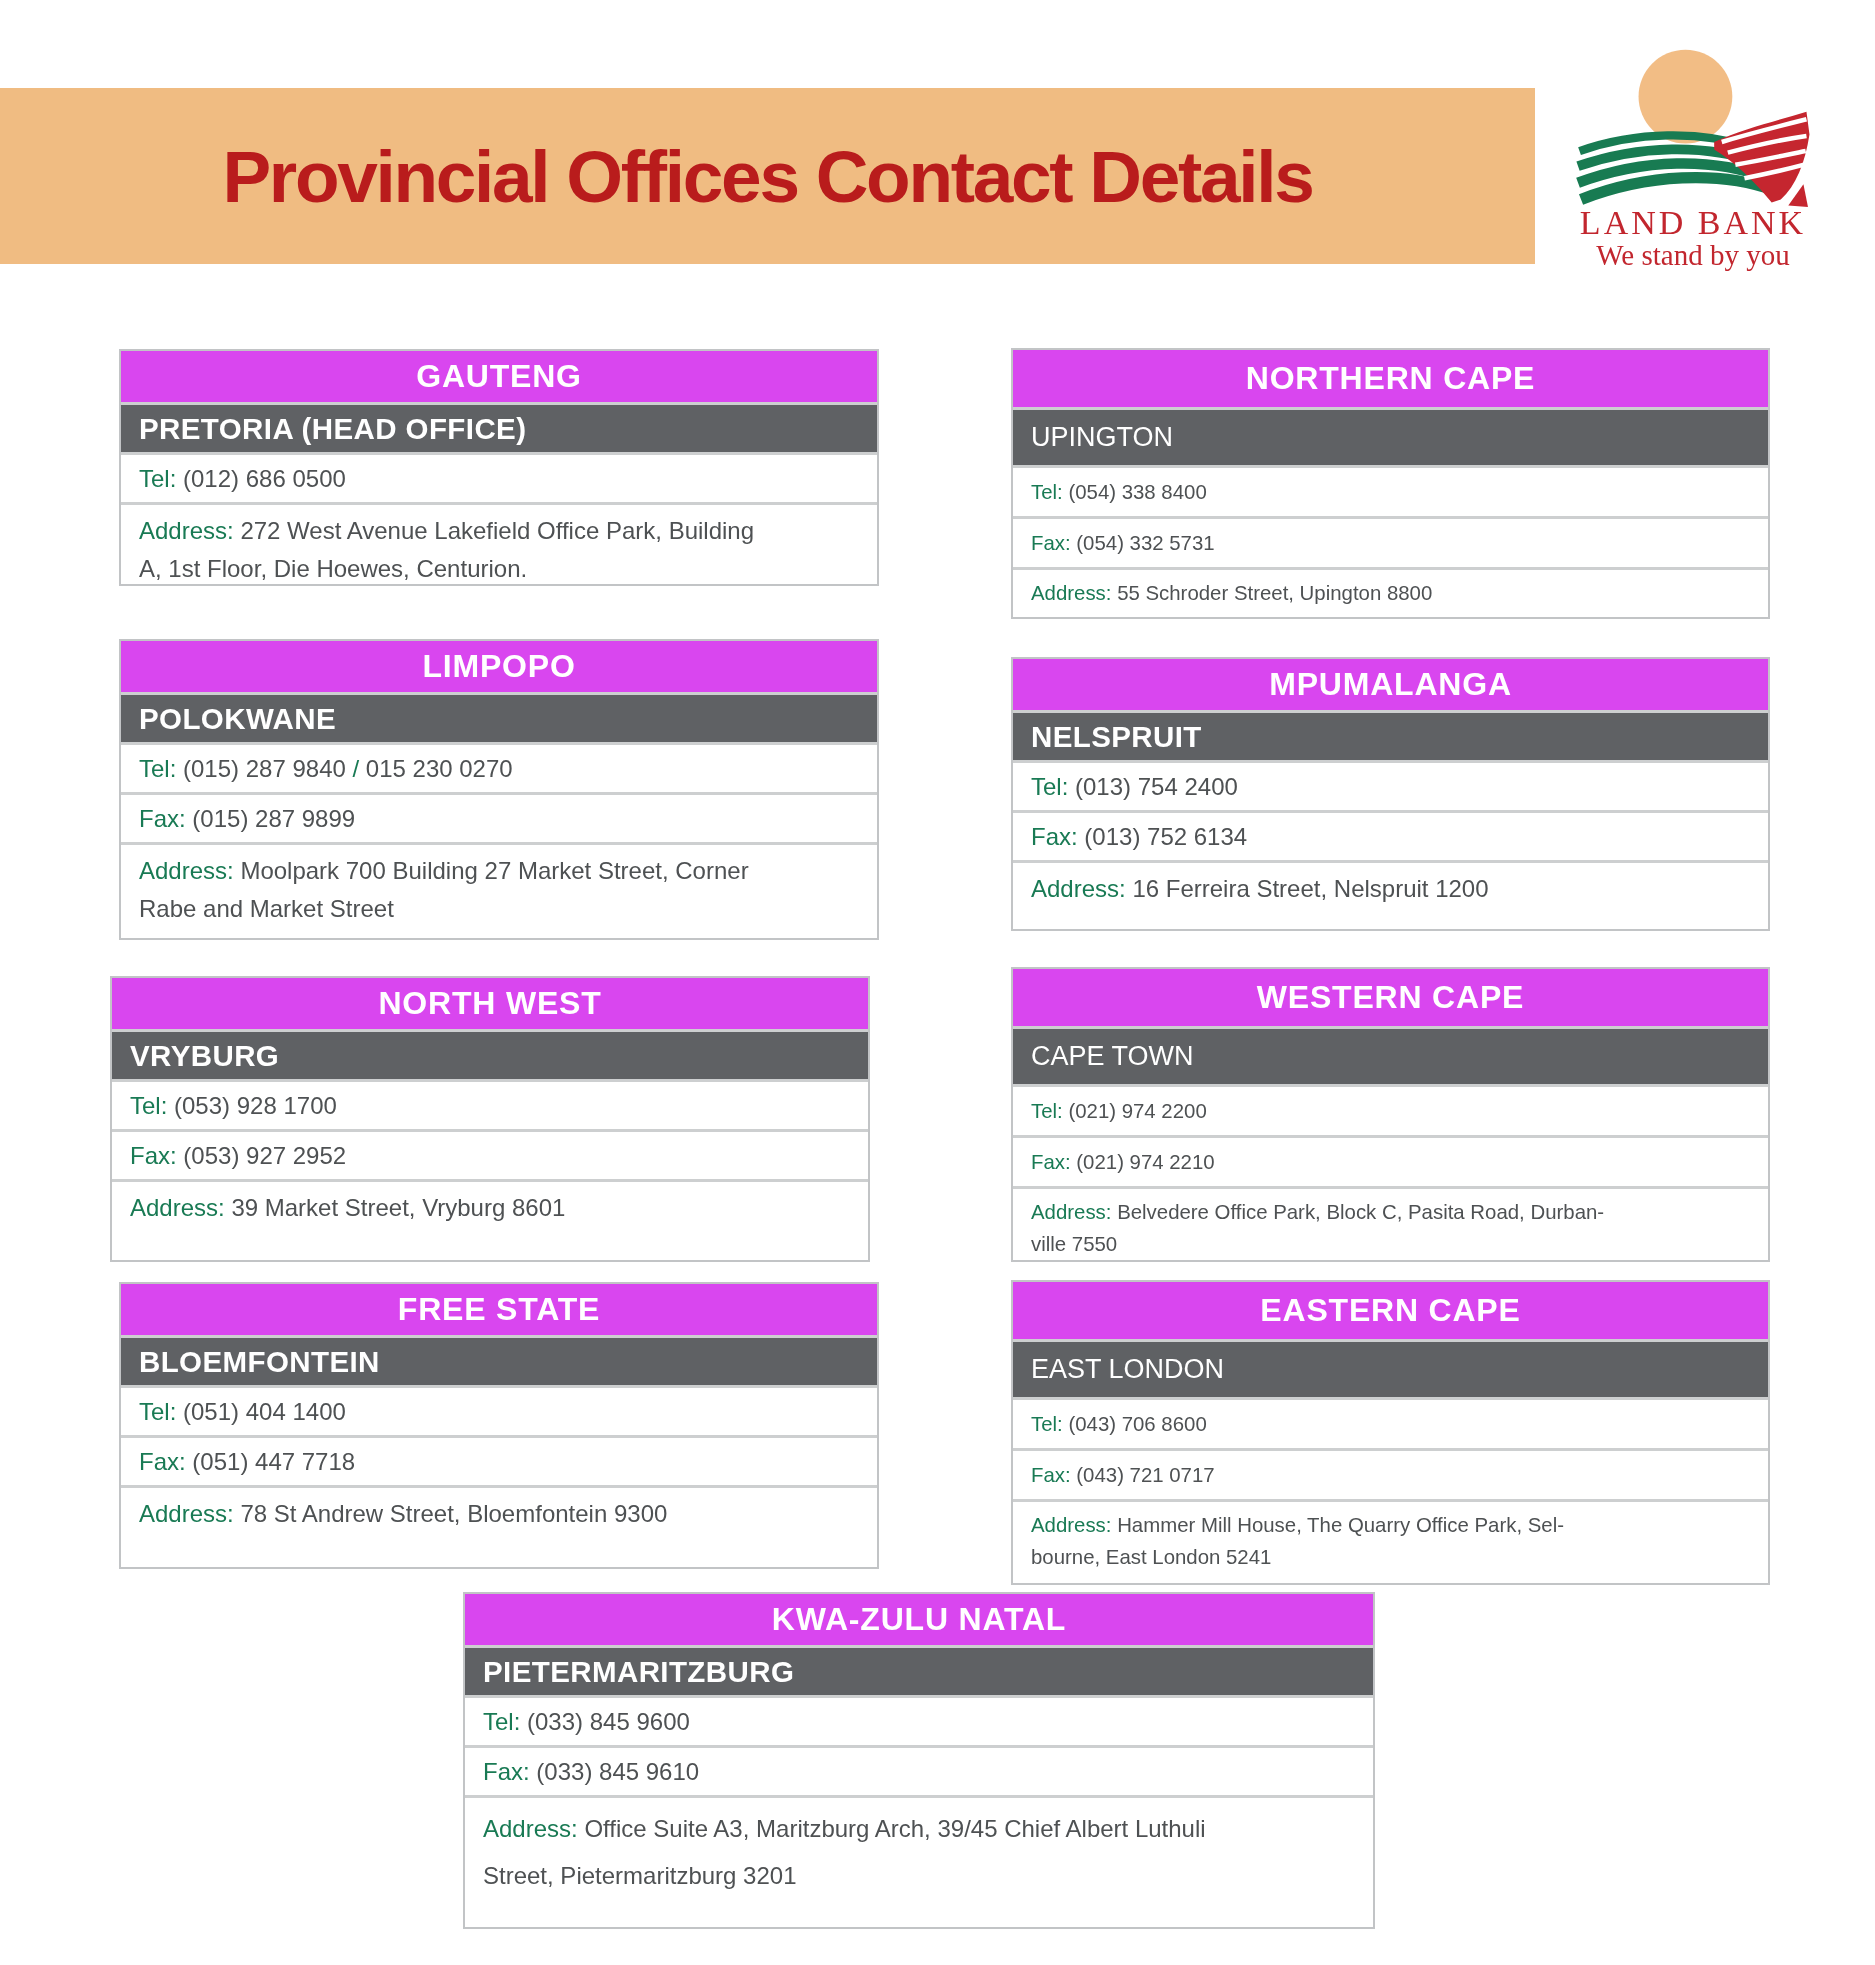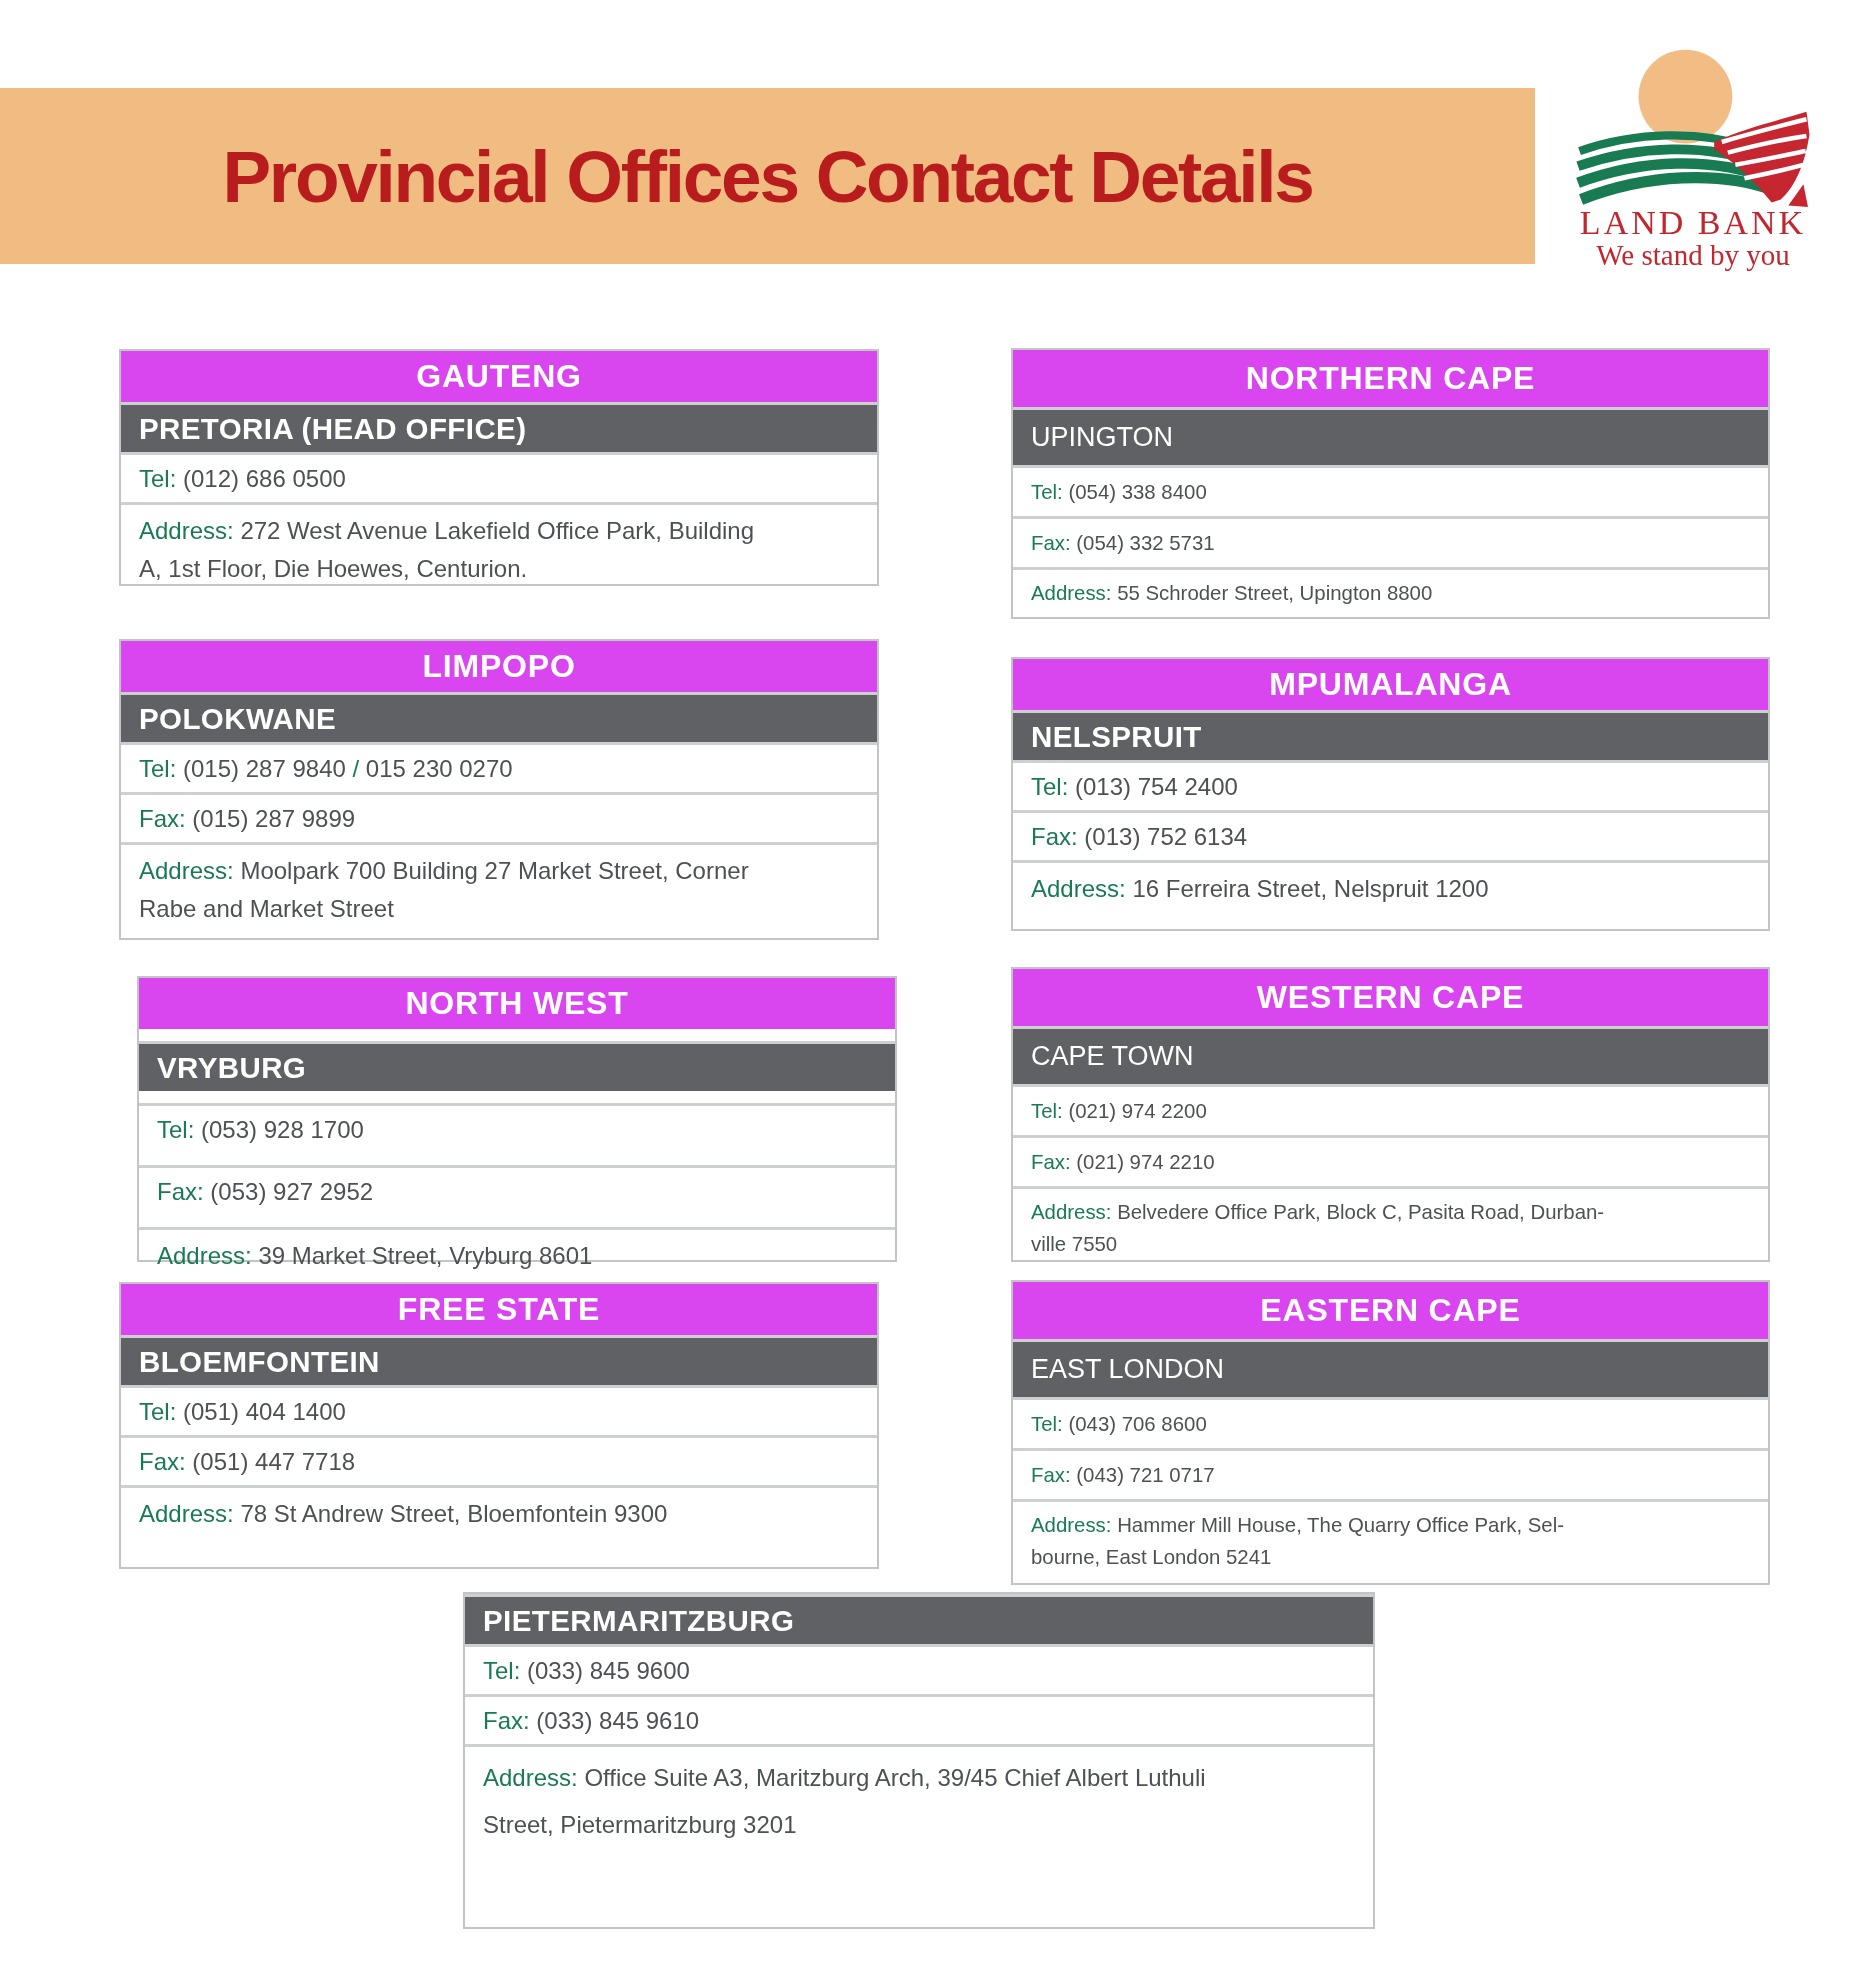--- a/index.html
+++ b/index.html
@@ -59,21 +59,21 @@
   .sz-lg .row{height:47px;font-size:24px;}
   .sz-lg .row.address{height:auto;}
   .sz-lg .row.address .line{max-width:620px;line-height:38px;}
   .sz-sm .hdr{height:57px;}
   .sz-sm .city{height:55px;font-size:27px;font-weight:400;}
   .sz-sm .row{height:48px;font-size:20.4px;}
   .sz-sm .row.address .line{max-width:601px;line-height:32px;}
   
   .card-gauteng      {left:119px;  top:349px;  width:760px; height:237px;}
   .card-limpopo      {left:119px;  top:639px;  width:760px; height:301px;}
-  .card-northwest    {left:137px;  top:976px; width:760px; height:286px;gap:12px;}
+  .card-northwest    {left:110px;  top:976px; width:760px; height:286px;}
   .card-freestate    {left:119px;  top:1282px; width:760px; height:287px;}
   .card-northerncape {left:1011px; top:348px;  width:759px; height:271px;}
   .card-mpumalanga   {left:1011px; top:657px;  width:759px; height:274px;}
   .card-westerncape  {left:1011px; top:967px; width:759px; height:295px;}
   .card-easterncape  {left:1011px; top:1280px; width:759px; height:305px;}
   .card-kzn          {left:463px;  top:1592px; width:912px; height:337px;}
   .card-kzn .row.address .line{max-width:756px;line-height:47px;}
 </style>
 </head>
 <body>
@@ -201,20 +201,21 @@
       <p class="line"><span class="lbl">Tel:</span> <span class="val">(043) 706 8600</span></p>
     </div>
     <div class="row fax">
       <p class="line"><span class="lbl">Fax:</span> <span class="val">(043) 721 0717</span></p>
     </div>
     <div class="row address">
       <p class="line"><span class="lbl">Address:</span> <span class="val">Hammer Mill House, The Quarry Office Park, Sel-bourne, East London 5241</span></p>
     </div>
   </section>
 <section class="card sz-lg card-kzn">
+    <div class="hdr">KWA-ZULU NATAL</div>
     <div class="city">PIETERMARITZBURG</div>
     <div class="row tel">
       <p class="line"><span class="lbl">Tel:</span> <span class="val">(033) 845 9600</span></p>
     </div>
     <div class="row fax">
       <p class="line"><span class="lbl">Fax:</span> <span class="val">(033) 845 9610</span></p>
     </div>
     <div class="row address">
       <p class="line"><span class="lbl">Address:</span> <span class="val">Office Suite A3,  Maritzburg Arch, 39/45 Chief Albert Luthuli Street, Pietermaritzburg 3201</span></p>
     </div>

